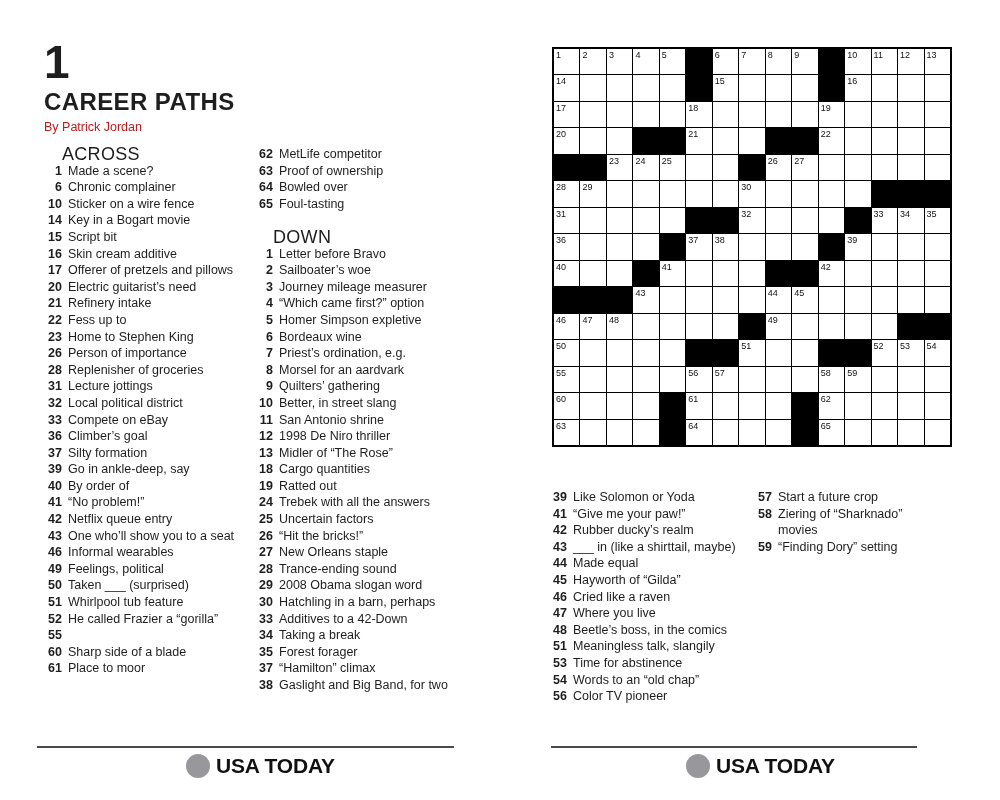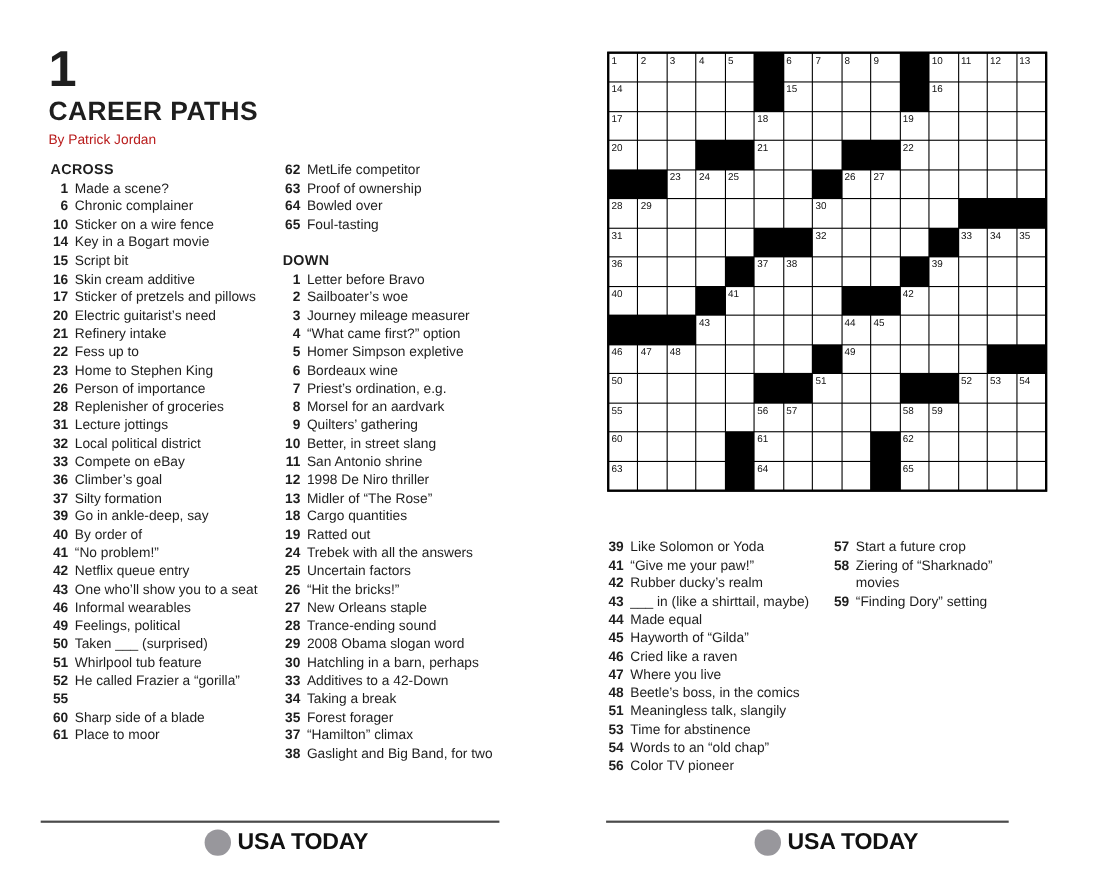--- a/index.html
+++ b/index.html
@@ -21,21 +21,21 @@
   .pz-header{position:absolute;left:44px;top:40px;}
   .pz-number{font-size:46px;font-weight:bold;line-height:44px;letter-spacing:-1px;}
   .pz-title{font-size:24px;font-weight:bold;letter-spacing:.4px;margin-top:4px;}
   .pz-byline{font-size:12.5px;margin-top:4px;color:#b91c1c;}
   
   .clue-col{position:absolute;font-size:12.5px;line-height:16.6px;}
   #clue-col-0{left:46px;top:146px;width:210px;}
   #clue-col-1{left:257px;top:146px;width:206px;}
   #clue-col-2{left:551px;top:489px;width:222px;}
   #clue-col-3{left:756px;top:489px;width:163px;}
-  .clue-header{font-weight:bold;font-size:13px;letter-spacing:.3px;line-height:16.6px;}
+  .clue-header{font-weight:normal;font-size:18px;letter-spacing:.3px;line-height:16.6px;margin-left:16px;}
   .clue-gap{height:16.6px;}
   .clue{display:flex;}
   .clue-num{flex:none;width:22px;text-align:right;font-weight:bold;padding-right:6px;}
   .clue-text{flex:1;}
   
   .xw-grid{
     position:absolute;left:552px;top:47px;
     width:400px;height:400px;
     display:grid;
     grid-template-columns:repeat(15,1fr);
@@ -96,21 +96,21 @@
     <div class="clue">
       <span class="clue-num">15</span>
       <span class="clue-text">Script bit</span>
     </div>
     <div class="clue">
       <span class="clue-num">16</span>
       <span class="clue-text">Skin cream additive</span>
     </div>
     <div class="clue">
       <span class="clue-num">17</span>
-      <span class="clue-text">Sticker of pretzels and pillows</span>
+      <span class="clue-text">Offerer of pretzels and pillows</span>
     </div>
     <div class="clue">
       <span class="clue-num">20</span>
       <span class="clue-text">Electric guitarist’s need</span>
     </div>
     <div class="clue">
       <span class="clue-num">21</span>
       <span class="clue-text">Refinery intake</span>
     </div>
     <div class="clue">
@@ -227,21 +227,21 @@
     <div class="clue">
       <span class="clue-num">2</span>
       <span class="clue-text">Sailboater’s woe</span>
     </div>
     <div class="clue">
       <span class="clue-num">3</span>
       <span class="clue-text">Journey mileage measurer</span>
     </div>
     <div class="clue">
       <span class="clue-num">4</span>
-      <span class="clue-text">“What came first?” option</span>
+      <span class="clue-text">“Which came first?” option</span>
     </div>
     <div class="clue">
       <span class="clue-num">5</span>
       <span class="clue-text">Homer Simpson expletive</span>
     </div>
     <div class="clue">
       <span class="clue-num">6</span>
       <span class="clue-text">Bordeaux wine</span>
     </div>
     <div class="clue">

